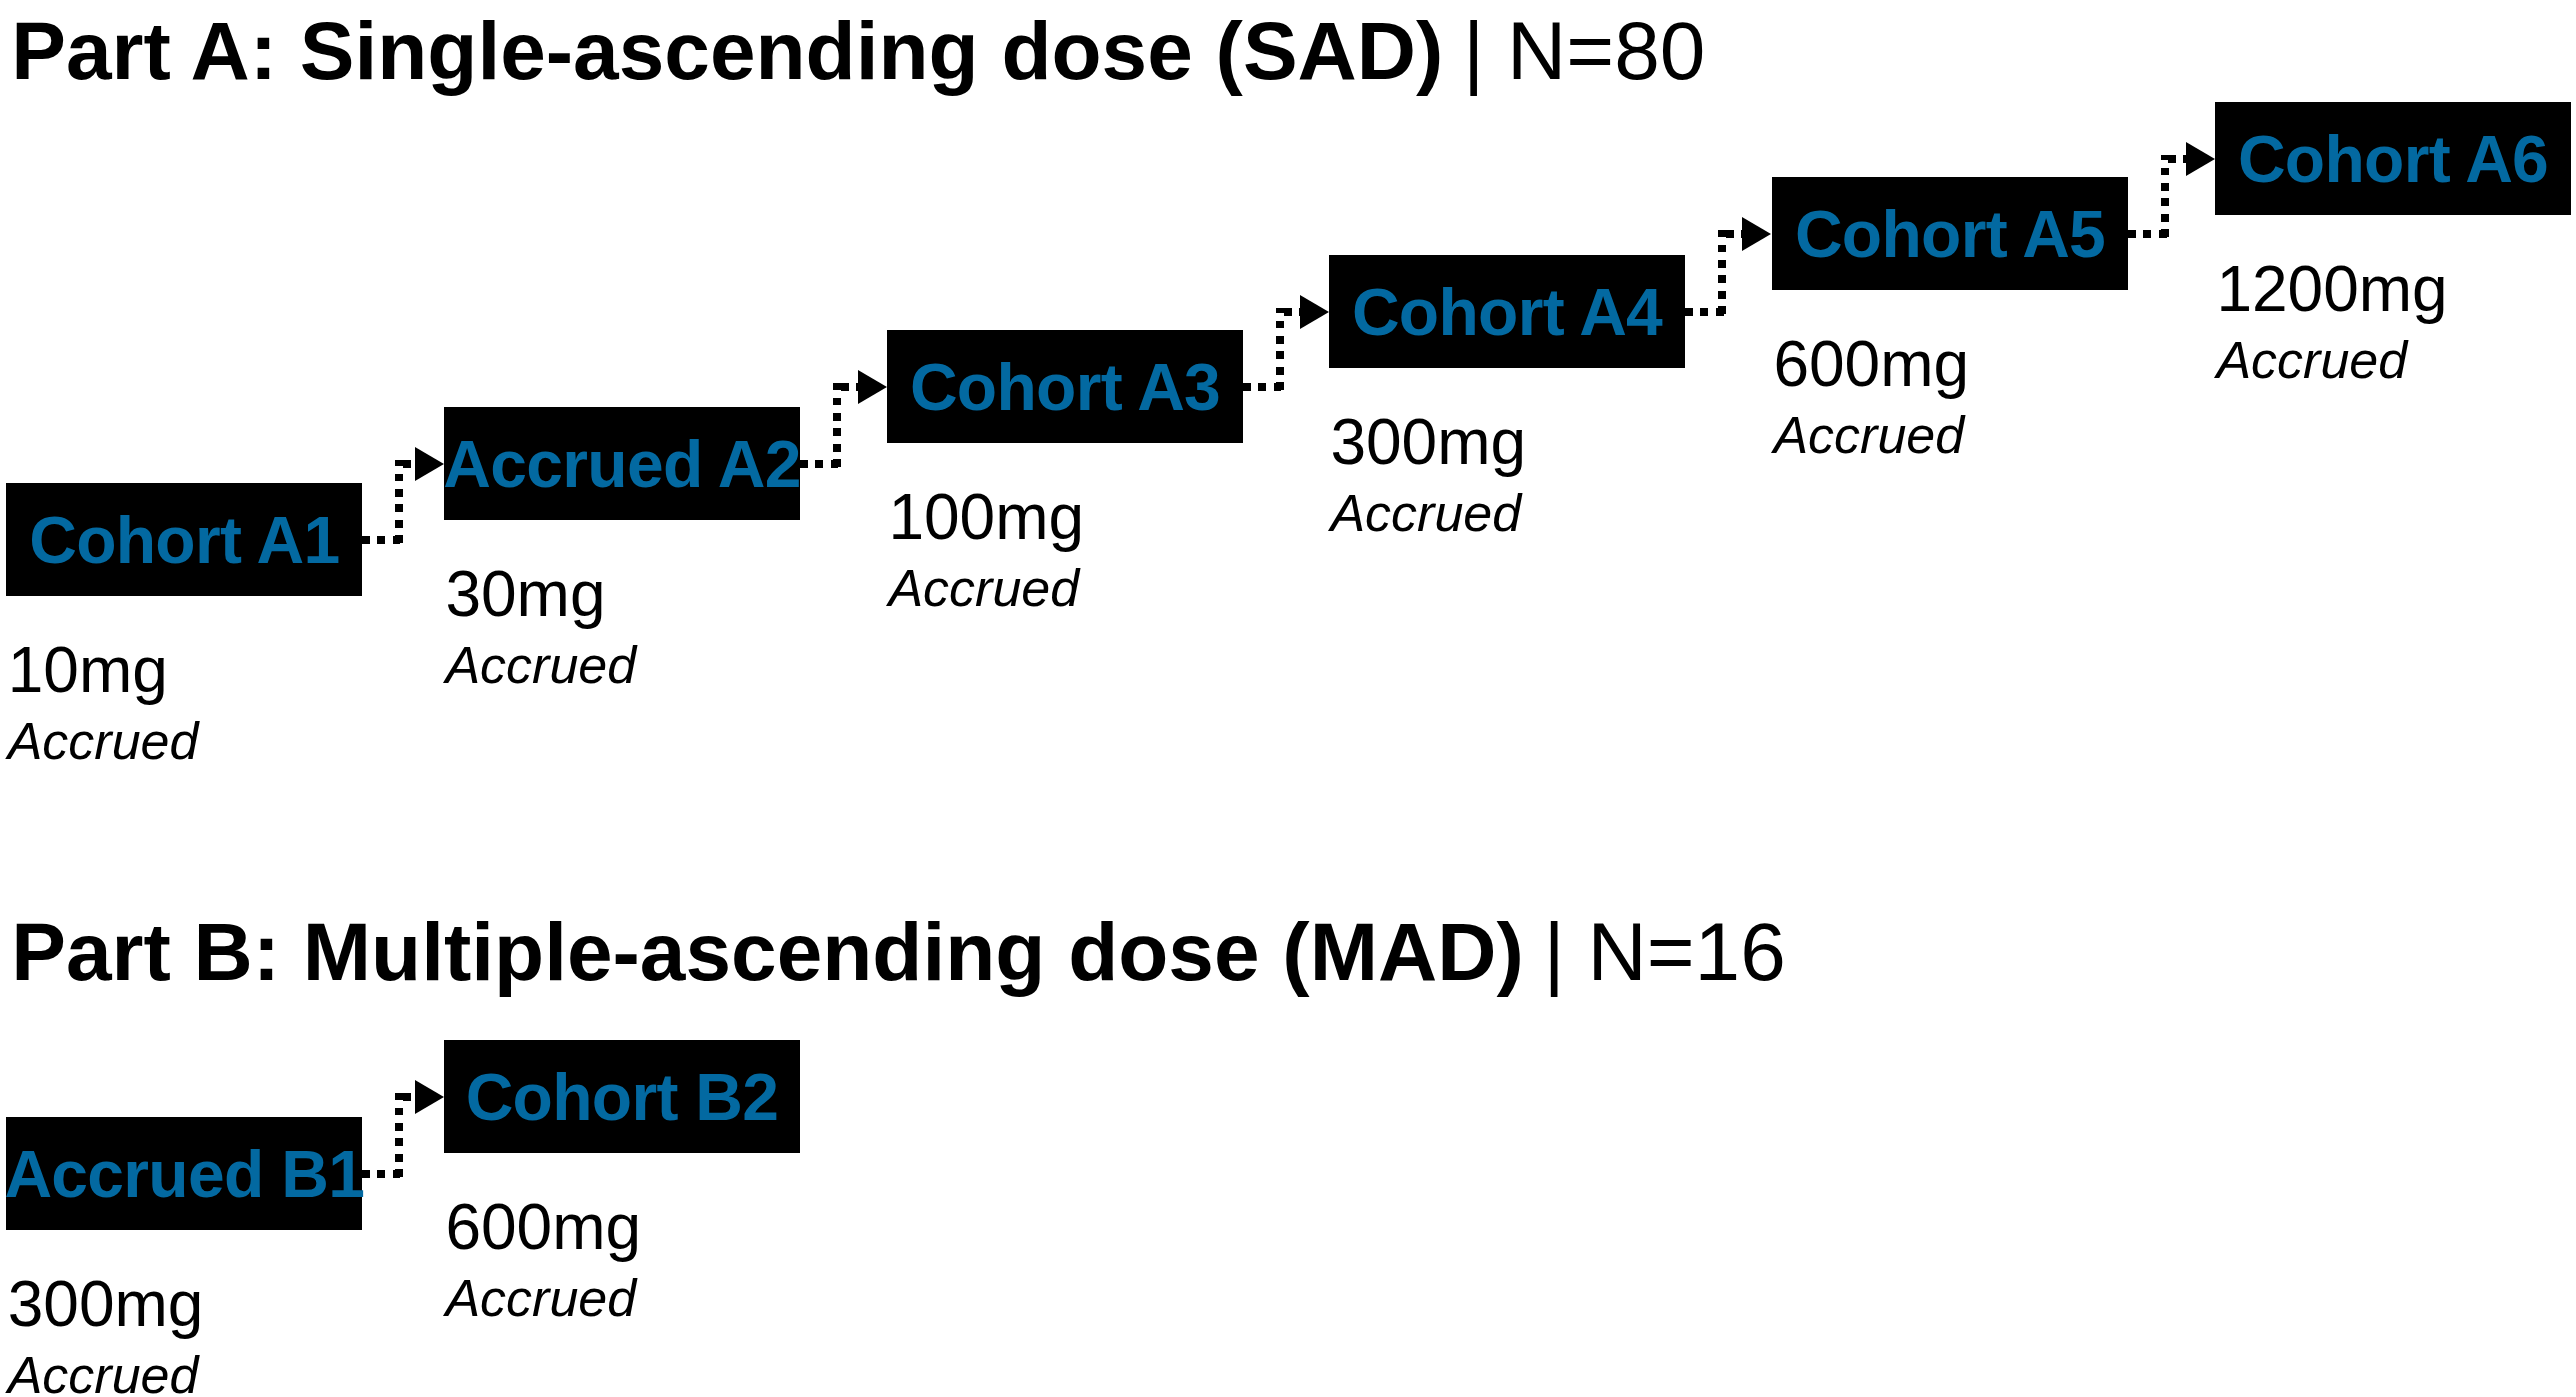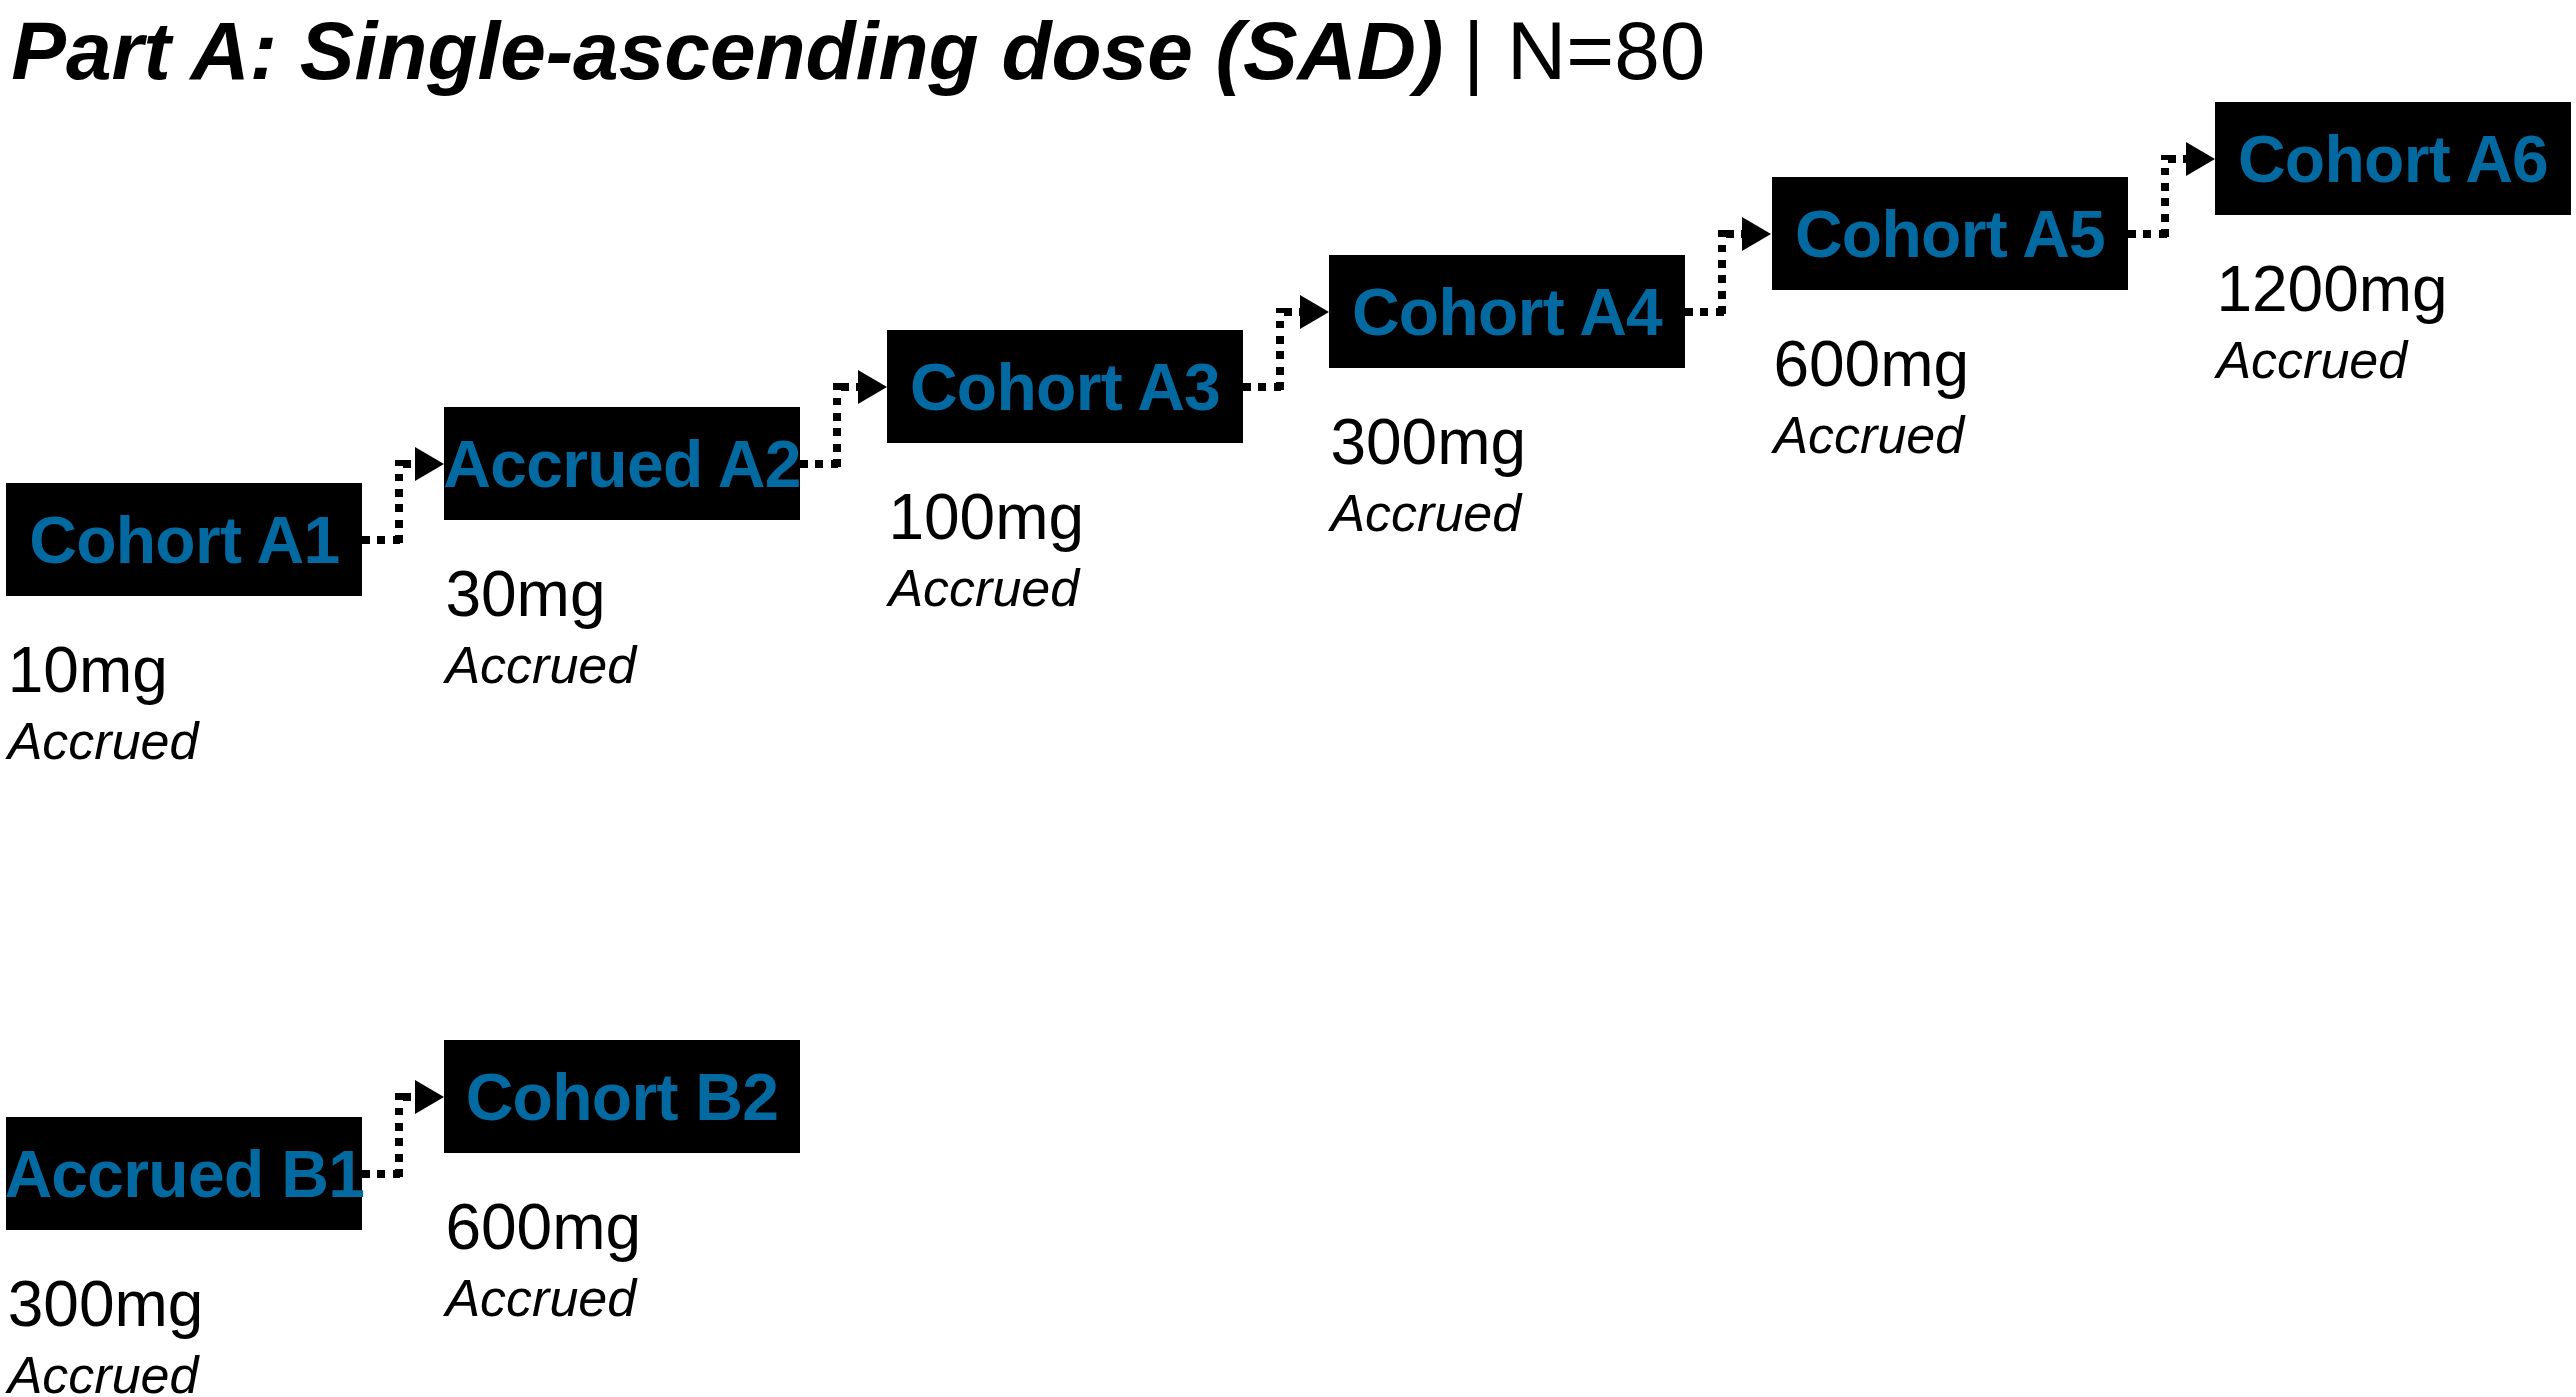--- a/index.html
+++ b/index.html
@@ -10,21 +10,21 @@
     overflow:hidden;
     font-family:"Liberation Sans","DejaVu Sans",sans-serif;
     color:#000;
   }
   .part-title{
     position:absolute;
     font-size:82px;
     white-space:nowrap;
     color:#000;
   }
-  .part-title .tb{font-weight:bold;font-style:italic;}
+  .part-title .tb{font-weight:bold;}
   .part-title .tr{font-weight:normal;margin-left:0.24em;margin-top:8px;}
   #title-a{left:11.2px;top:4.2px;}
   #title-b{left:11.2px;top:905px;}
 
   .cohort{position:absolute;width:356px;height:300px;}
   #c-a1{left:6.3px;top:483px;}
   #c-a2{left:444px;top:407px;}
   #c-a3{left:887px;top:330px;}
   #c-a4{left:1329px;top:255px;}
   #c-a5{left:1772px;top:177px;}
@@ -120,20 +120,23 @@
     </div>
     <div class="cohort" id="c-a6">
       <div class="box">
           <span class="lbl">Cohort A6</span>
         </div>
       <div class="dose">1200mg</div>
       <div class="status">Accrued</div>
     </div>
   </div>
 
+  <div class="part-title" id="title-b">
+    <span class="tb">Part B: Multiple-ascending dose (MAD)</span><span class="tr">| N=16</span>
+  </div>
 
   <div class="part-section">
     <div class="cohort" id="c-b1">
       <div class="box">
           <span class="lbl">Accrued B1</span>
         </div>
       <div class="dose">300mg</div>
       <div class="status">Accrued</div>
     </div>
     <div class="cohort" id="c-b2">

